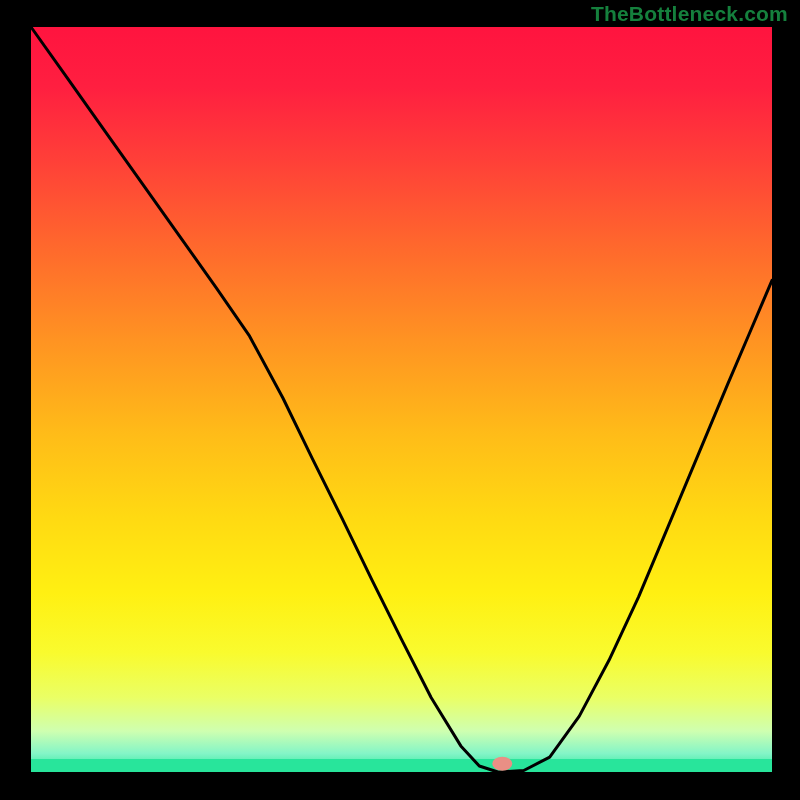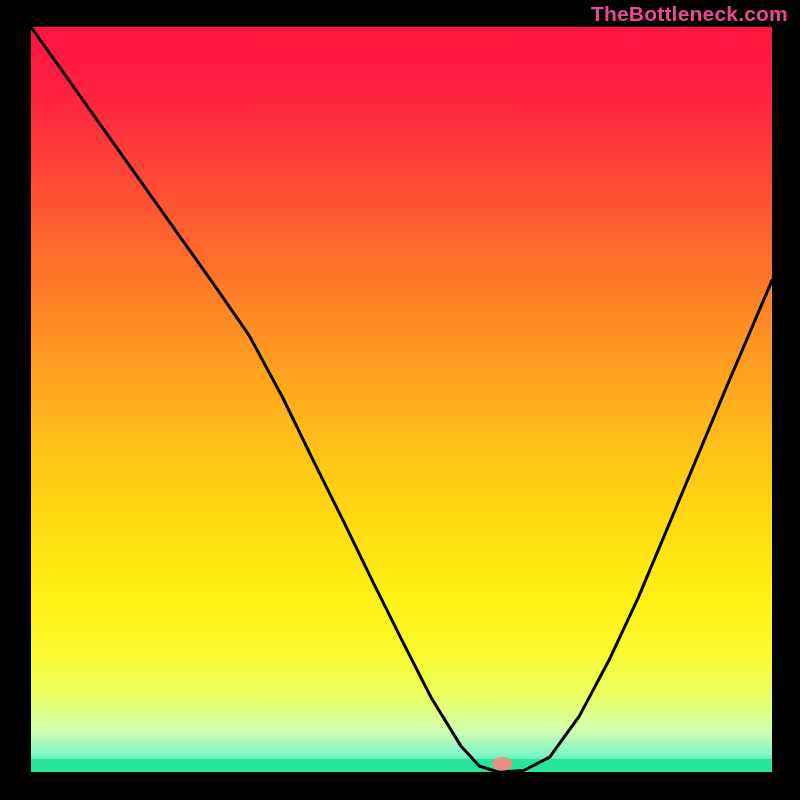--- a/index.html
+++ b/index.html
@@ -18,21 +18,21 @@
   }
   svg {
     position: absolute;
     top: 0;
     left: 0;
   }
   .watermark {
     position: absolute;
     top: 2px;
     right: 12px;
-    color: #ec4899;
+    color: #15803d;
     font-size: 21px;
     font-weight: 600;
     letter-spacing: 0.2px;
     user-select: none;
   }
 </style>
 </head>
 <body>
 
 <div class="canvas-wrap">

